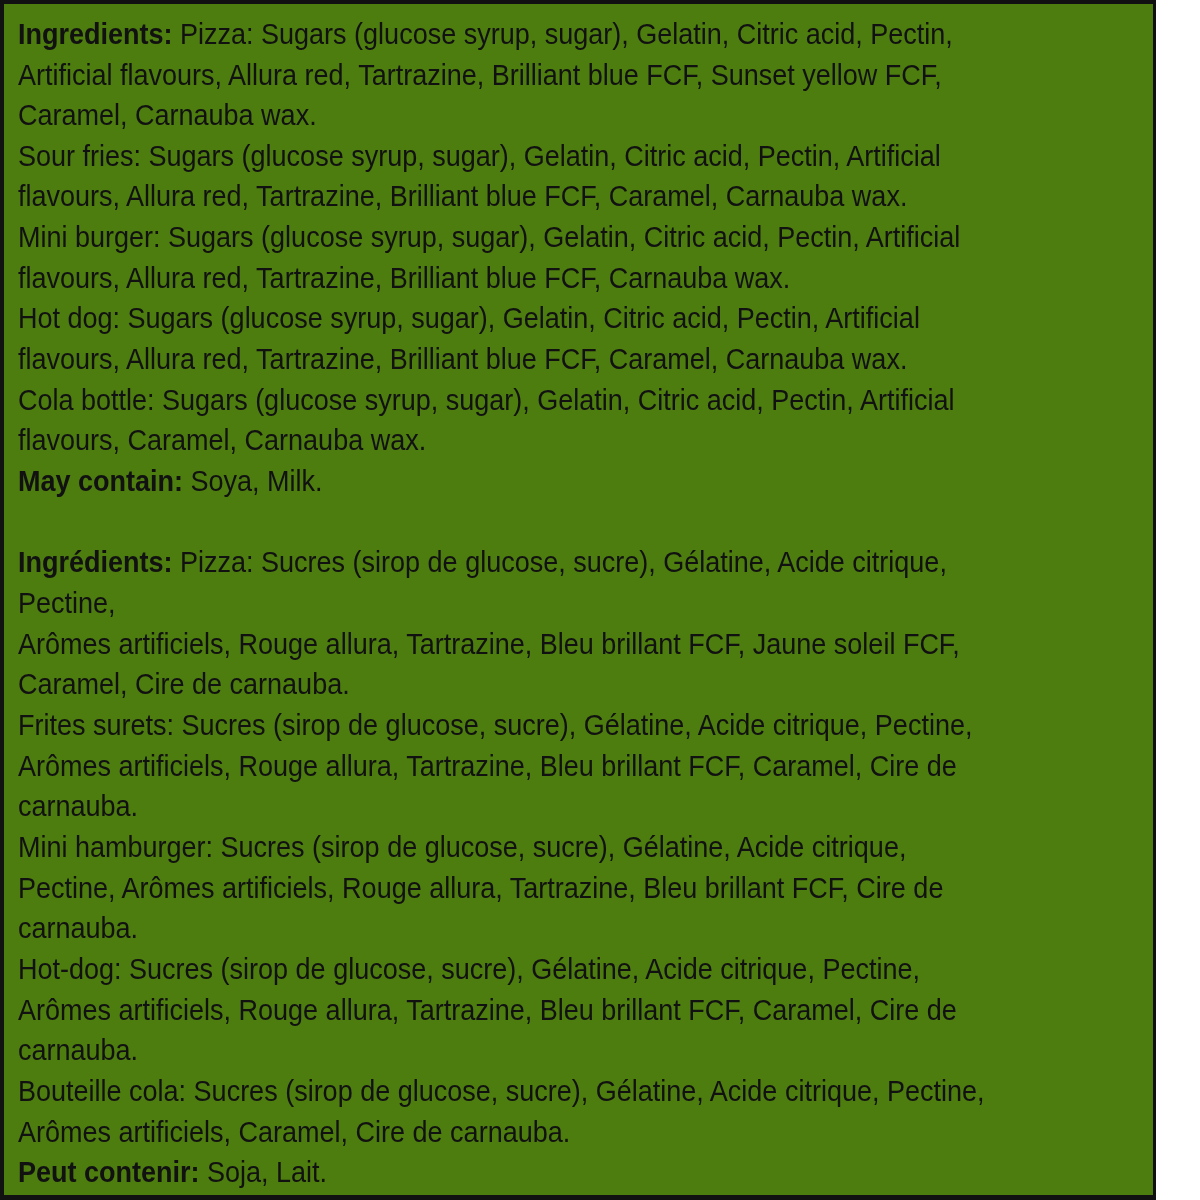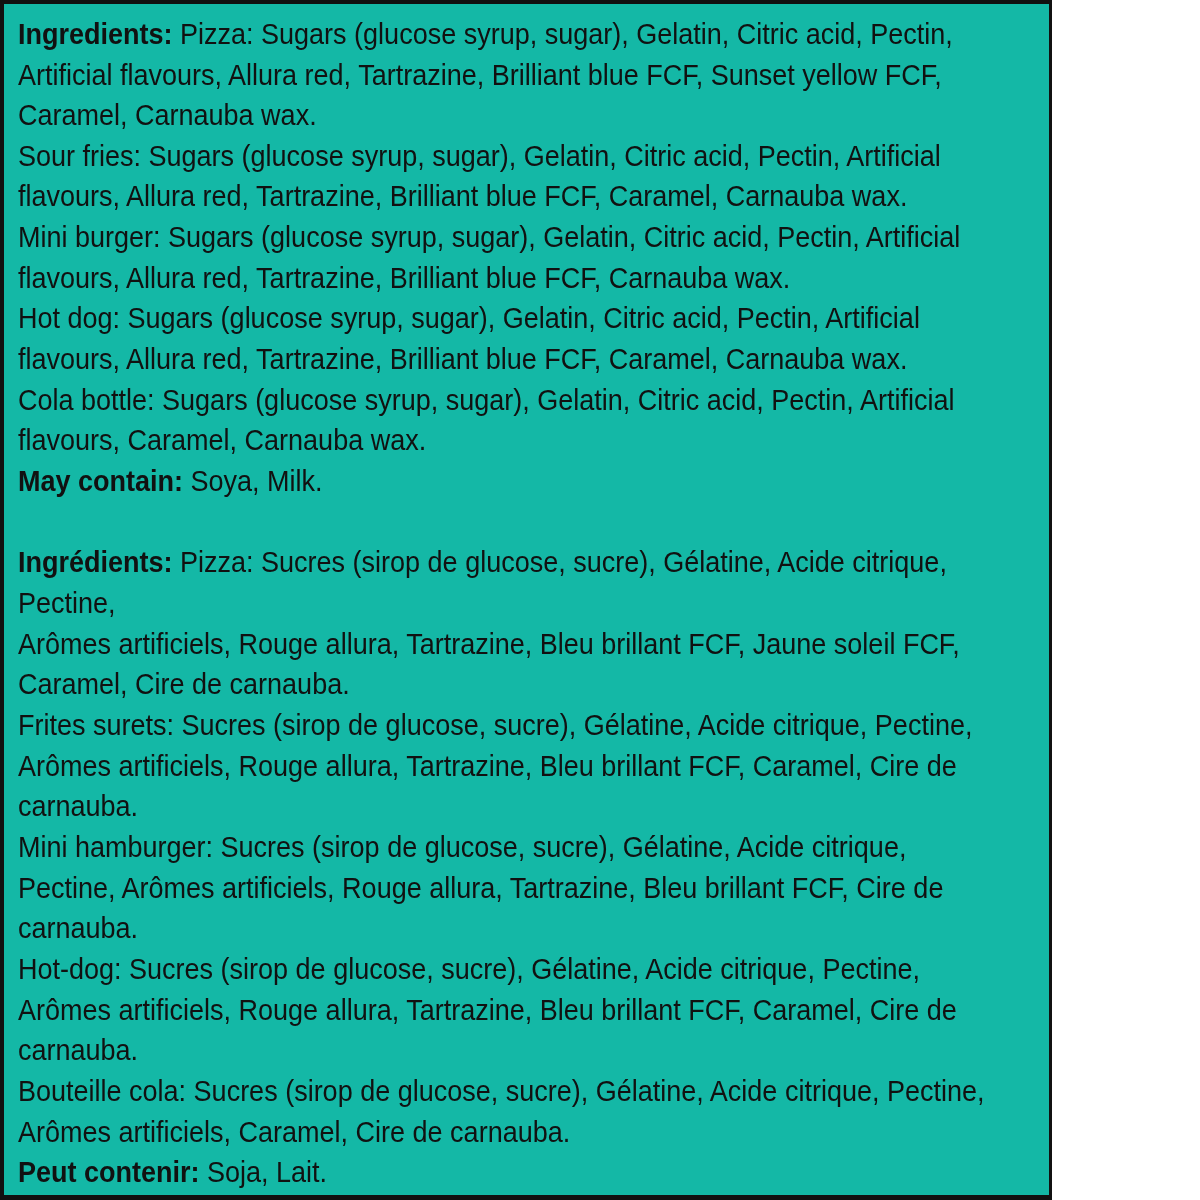--- a/index.html
+++ b/index.html
@@ -1,23 +1,23 @@
 <!DOCTYPE html>
 <html><head>
 <meta charset="utf-8">
 <style>
   html, body { margin:0; padding:0; background:#fff; }
   body { width:1200px; height:1200px; overflow:hidden; }
   .label {
-    position:absolute; left:0; top:0; width:1052px; height:1200px;
+    position:absolute; left:0; top:0; width:1156px; height:1200px;
     box-sizing:border-box;
     border:4px solid #111;
     border-right-width:3px;
     border-bottom-width:5px;
-    background:#14b8a6;
+    background:#4d7c0f;
   }
   .line {
     position:absolute; left:14px;
     height:41px; line-height:41px;
     font-family:"Liberation Sans", sans-serif;
     font-size:30px;
     color:#111;
     white-space:nowrap;
     transform-origin:left center;
     transform:scaleX(0.9);

